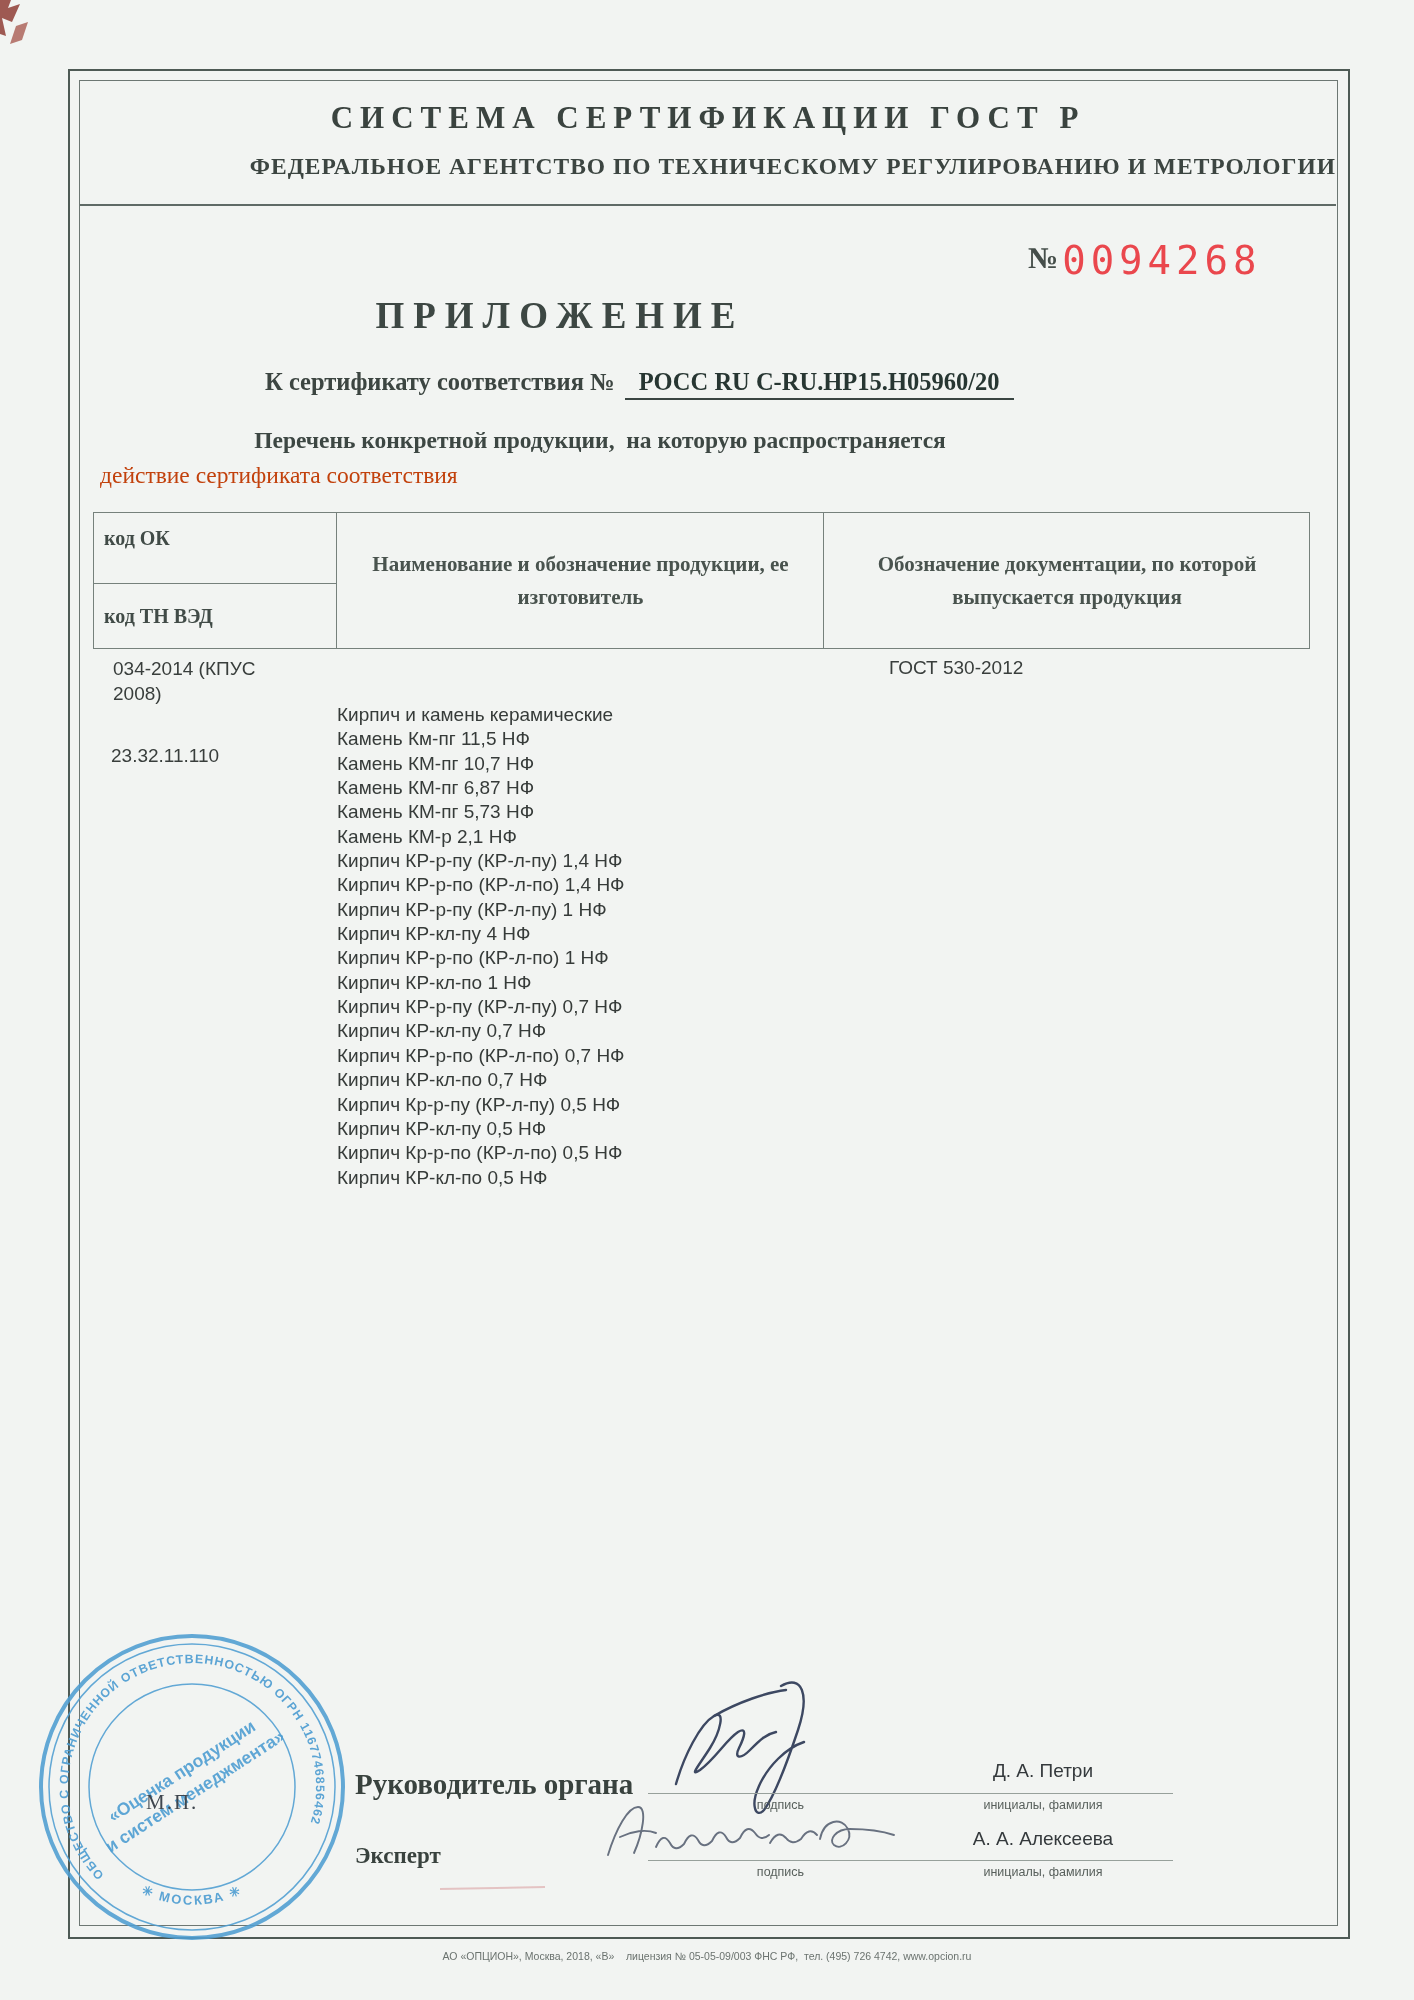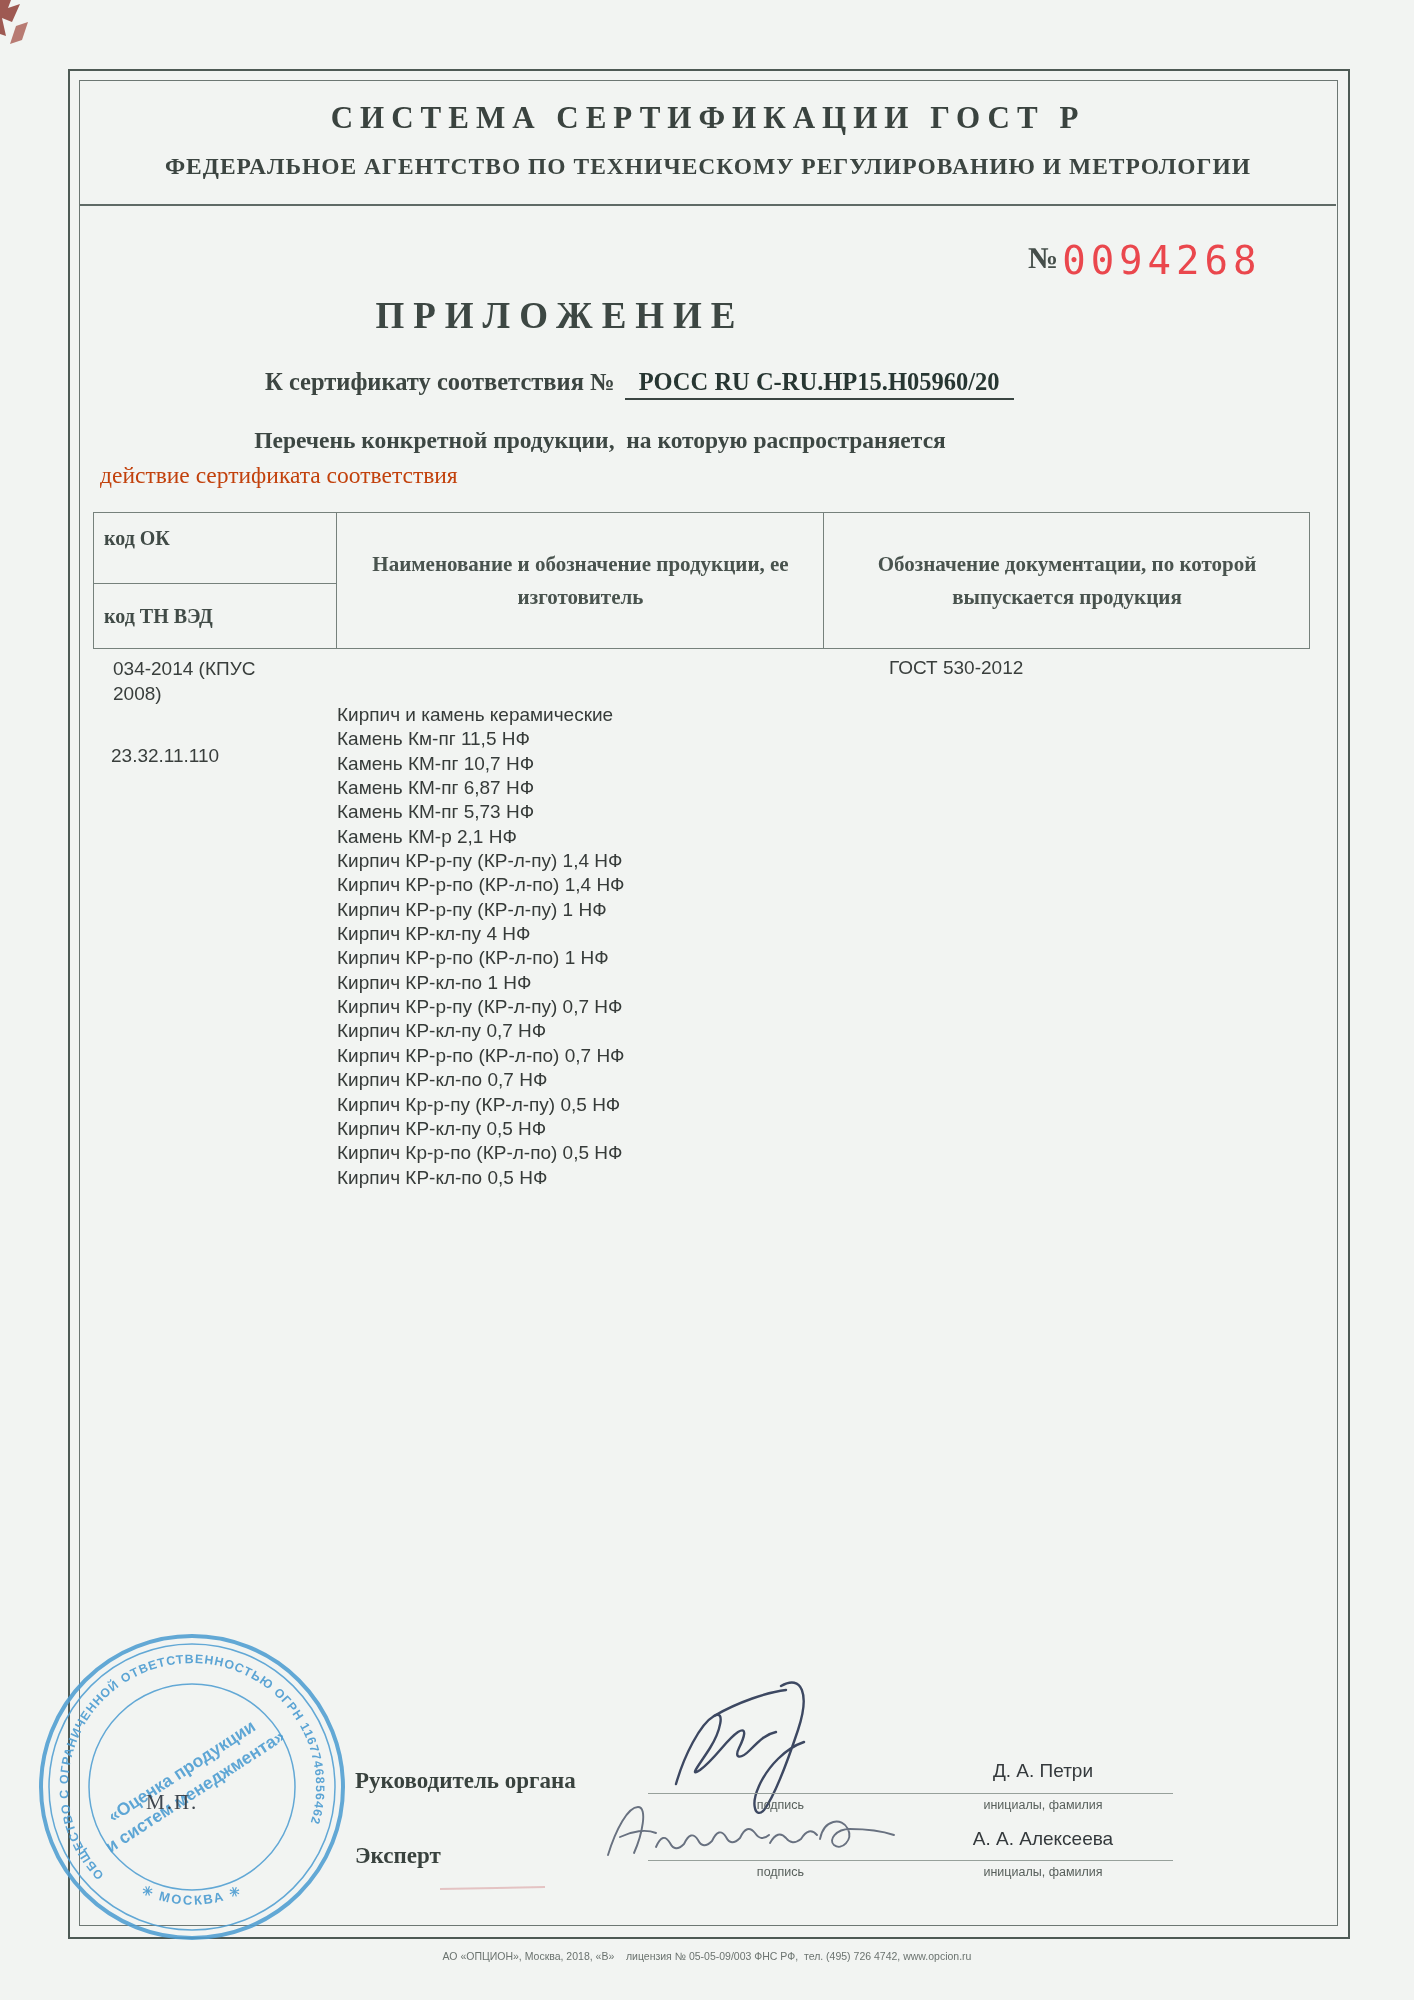--- a/index.html
+++ b/index.html
@@ -10,21 +10,21 @@
     color:#3a433f;
   }
   .abs{position:absolute;}
   
   .frame-outer{left:68px;top:69px;width:1278px;height:1866px;border:2.5px solid #4e5a55;}
   .frame-inner{left:79px;top:80px;width:1257px;height:1844px;border:1.8px solid #6d7773;}
   .corner-artifact{left:-6px;top:-8px;width:52px;height:64px;}
   
   .h1{left:80px;top:100px;width:1256px;text-align:center;font-size:31px;font-weight:bold;
       letter-spacing:7px;color:#3a433f;}
-  .h2{left:80px;top:153px;width:1256px;text-align:center;font-size:23.5px;font-weight:bold;
+  .h2{left:80px;top:153px;width:1256px;text-align:right;font-size:23.5px;font-weight:bold;
       letter-spacing:1px;color:#3c4541;}
   .rule-top{left:80px;top:204px;width:1256px;height:0;border-top:2px solid #5f6a66;}
   .num-wrap{left:1028px;top:238px;white-space:nowrap;}
   .num-sign{font-size:30px;font-weight:bold;color:#454e4a;vertical-align:6px;}
   .num-red{font-family:"DejaVu Sans Mono",monospace;font-size:39px;letter-spacing:5px;
            color:#ea474d;margin-left:4px;}
   .doc-title{left:0px;top:294px;width:1120px;text-align:center;font-size:37px;font-weight:bold;
              letter-spacing:9px;color:#3d4743;}
   .cert-line{left:265px;top:368px;font-size:24.5px;font-weight:bold;color:#3c4541;white-space:nowrap;}
   .cert-num{color:#273632;border-bottom:2.5px solid #3a4542;padding:0 14px 3px 14px;margin-left:10px;}
@@ -44,21 +44,21 @@
   
   .body-codes{left:113px;top:656px;width:190px;font-family:"Liberation Sans",sans-serif;
               font-size:19px;color:#393e3c;line-height:25px;}
   .body-tnved{left:111px;top:745px;font-family:"Liberation Sans",sans-serif;font-size:19px;color:#393e3c;}
   .body-products{left:337px;top:655px;width:470px;font-family:"Liberation Sans",sans-serif;
                  font-size:19px;color:#363b39;line-height:24.35px;white-space:nowrap;margin-top:48px;}
   .body-doc{left:889px;top:657px;font-family:"Liberation Sans",sans-serif;font-size:19px;color:#393e3c;}
   
   .stamp{left:27px;top:1622px;width:330px;height:330px;}
   .mp{left:146px;top:1790px;font-size:21px;letter-spacing:2px;color:#3f464e;}
-  .role1{left:355px;top:1768px;font-size:23px;font-weight:bold;color:#39423e;font-family:Liberation Serif, serif;}
+  .role1{left:355px;top:1768px;font-size:29px;font-weight:bold;color:#39423e;font-family:Liberation Serif, serif;}
   .role2{left:355px;top:1843px;font-size:23px;font-weight:bold;color:#39423e;}
   .sigline{height:0;border-top:1.6px solid #97a09b;}
   .sl1{left:648px;top:1793px;width:265px;}
   .sl2{left:648px;top:1860px;width:265px;}
   .nl1{left:913px;top:1793px;width:260px;}
   .nl2{left:913px;top:1860px;width:260px;}
   .caption{font-family:"Liberation Sans",sans-serif;font-size:12.5px;color:#575f5b;text-align:center;}
   .cap-s1{left:648px;top:1798px;width:265px;}
   .cap-s2{left:648px;top:1865px;width:265px;}
   .cap-n1{left:913px;top:1798px;width:260px;}

